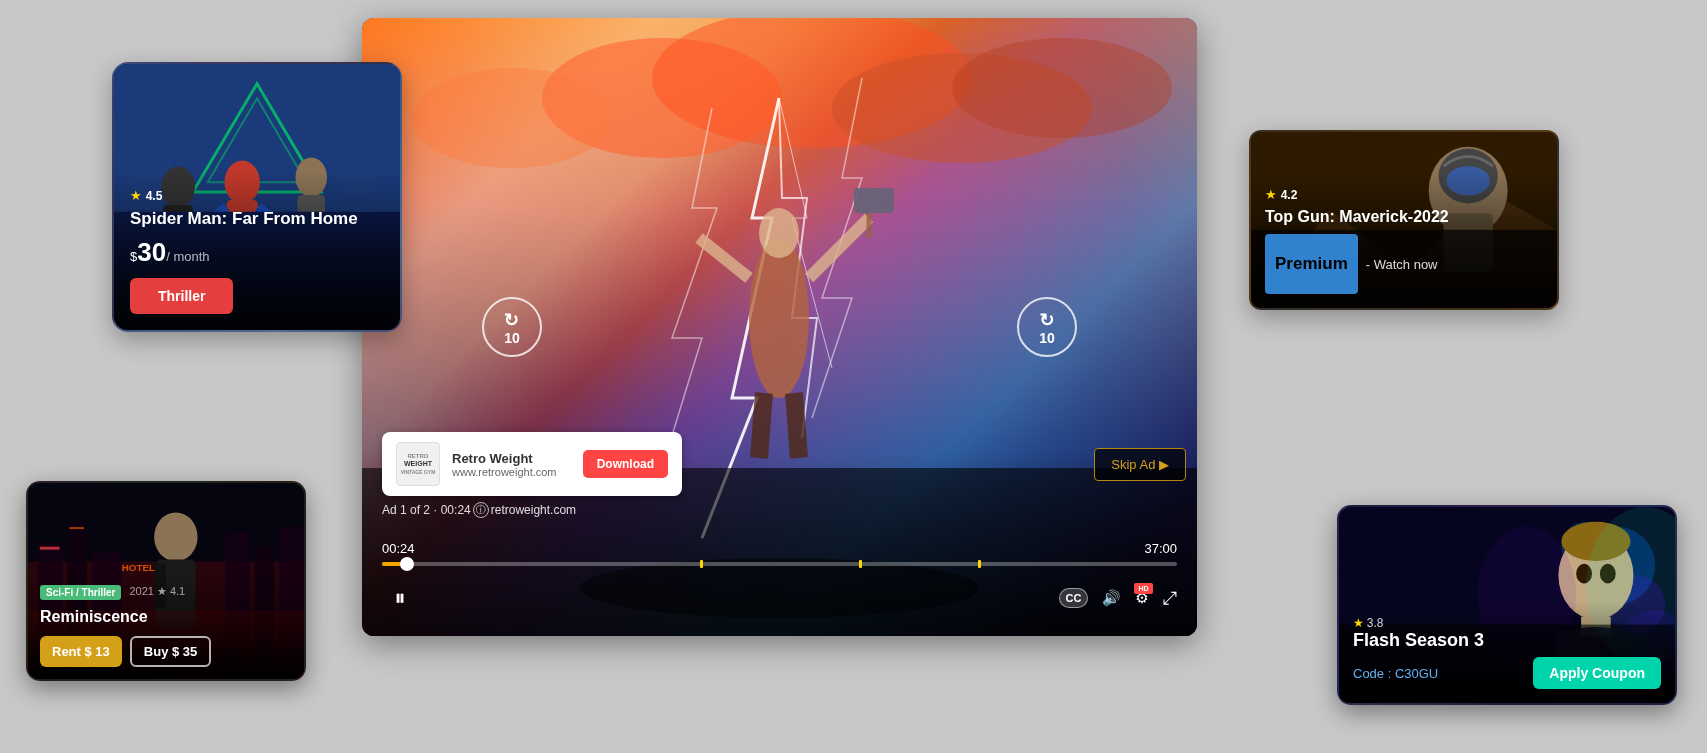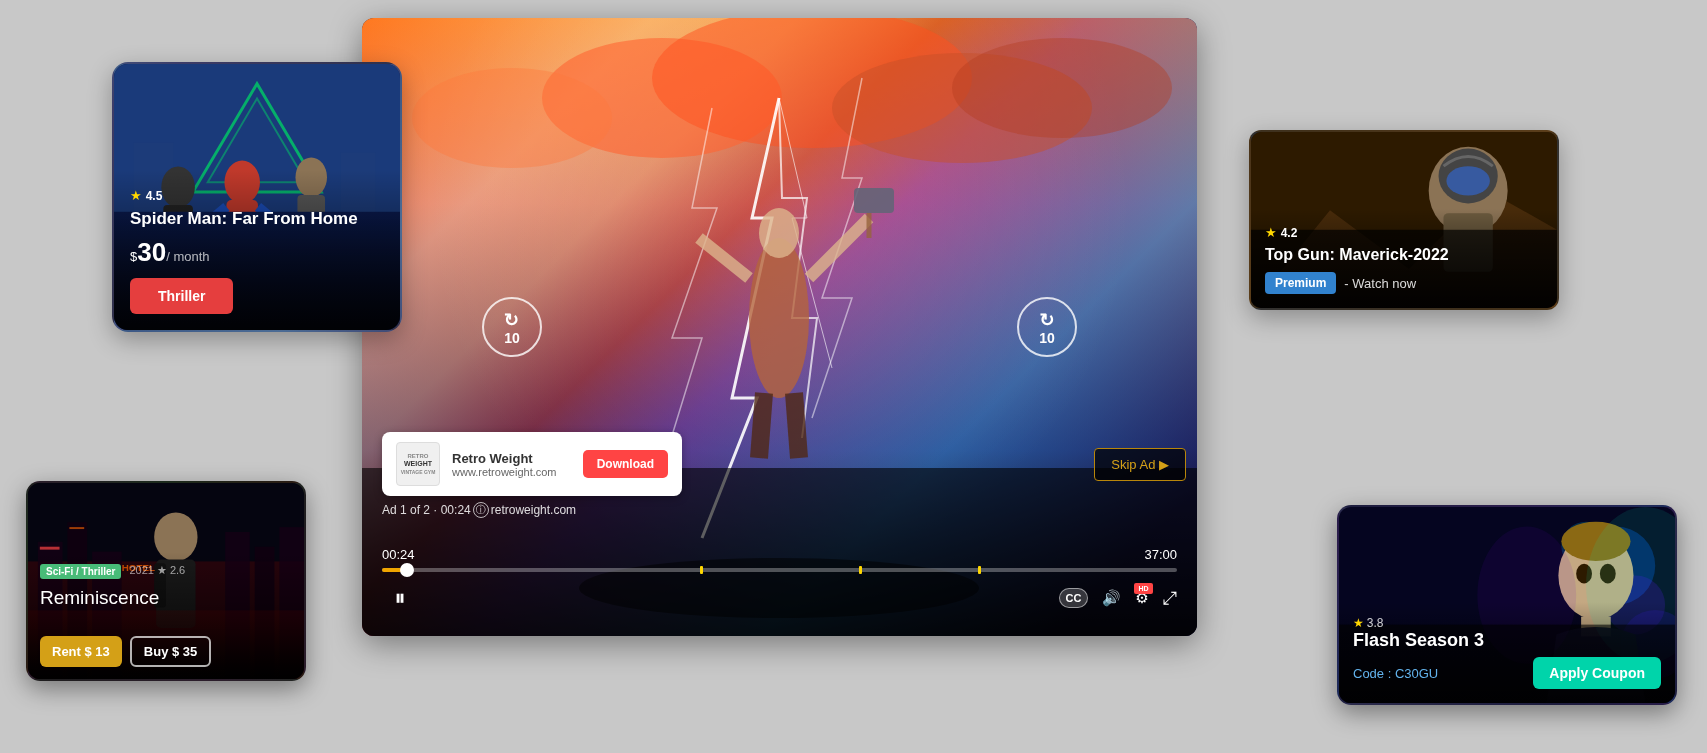--- a/index.html
+++ b/index.html
@@ -172,21 +172,21 @@
       font-size: 13px;
       cursor: pointer;
       display: flex;
       align-items: center;
       gap: 6px;
     }
 
     
     .progress-container {
       position: absolute;
-      bottom: 64px;
+      bottom: 70px;
       left: 20px;
       right: 20px;
     }
 
     .progress-times {
       display: flex;
       justify-content: space-between;
       color: white;
       font-size: 13px;
       margin-bottom: 6px;
@@ -387,24 +387,24 @@
     }
 
     .topgun-actions {
       display: flex;
       align-items: center;
       gap: 8px;
     }
 
     .premium-badge {
       background: #3182ce;
-      color: #ffffff;
-      font-size: 12px;
-      font-weight: bold;
-      padding: 4px 10px;
+      color: #000000;
+      font-size: 17px;
+      font-weight: bold;
+      padding: 20px 10px;
       border-radius: 4px;
     }
 
     .watch-now-text {
       color: rgba(255,255,255,0.85);
       font-size: 13px;
     }
 
     
     .reminiscence-card {
@@ -441,23 +441,23 @@
     }
 
     .movie-meta {
       color: rgba(255,255,255,0.6);
       font-size: 11px;
       margin-bottom: 6px;
     }
 
     .reminiscence-title {
       color: white;
-      font-size: 19px;
-      font-weight: normal;
-      margin-bottom: 27px;
+      font-size: 16px;
+      font-weight: bold;
+      margin-bottom: 10px;
     }
 
     .rent-buy-row {
       display: flex;
       gap: 8px;
     }
 
     .rent-btn {
       background: #d4a017;
       color: white;
@@ -768,21 +768,21 @@
         <stop offset="100%" stop-color="rgba(0,0,0,0.8)"></stop>
       </linearGradient>
     </defs>
   </svg>
   <div class="reminiscence-content">
     <div style="display:flex;align-items:center;gap:8px;margin-bottom:4px;">
       <span class="genre-badge">Sci-Fi / Thriller</span>
       <span class="movie-meta">
         <span>2021</span>
         <span> ★ </span>
-        <span>2.6</span>
+        <span>4.1</span>
       </span>
     </div>
     <div class="reminiscence-title">Reminiscence</div>
     <div class="rent-buy-row">
       <button class="rent-btn">Rent $ 13</button>
       <button class="buy-btn">Buy $ 35</button>
     </div>
   </div>
 </div>
 

